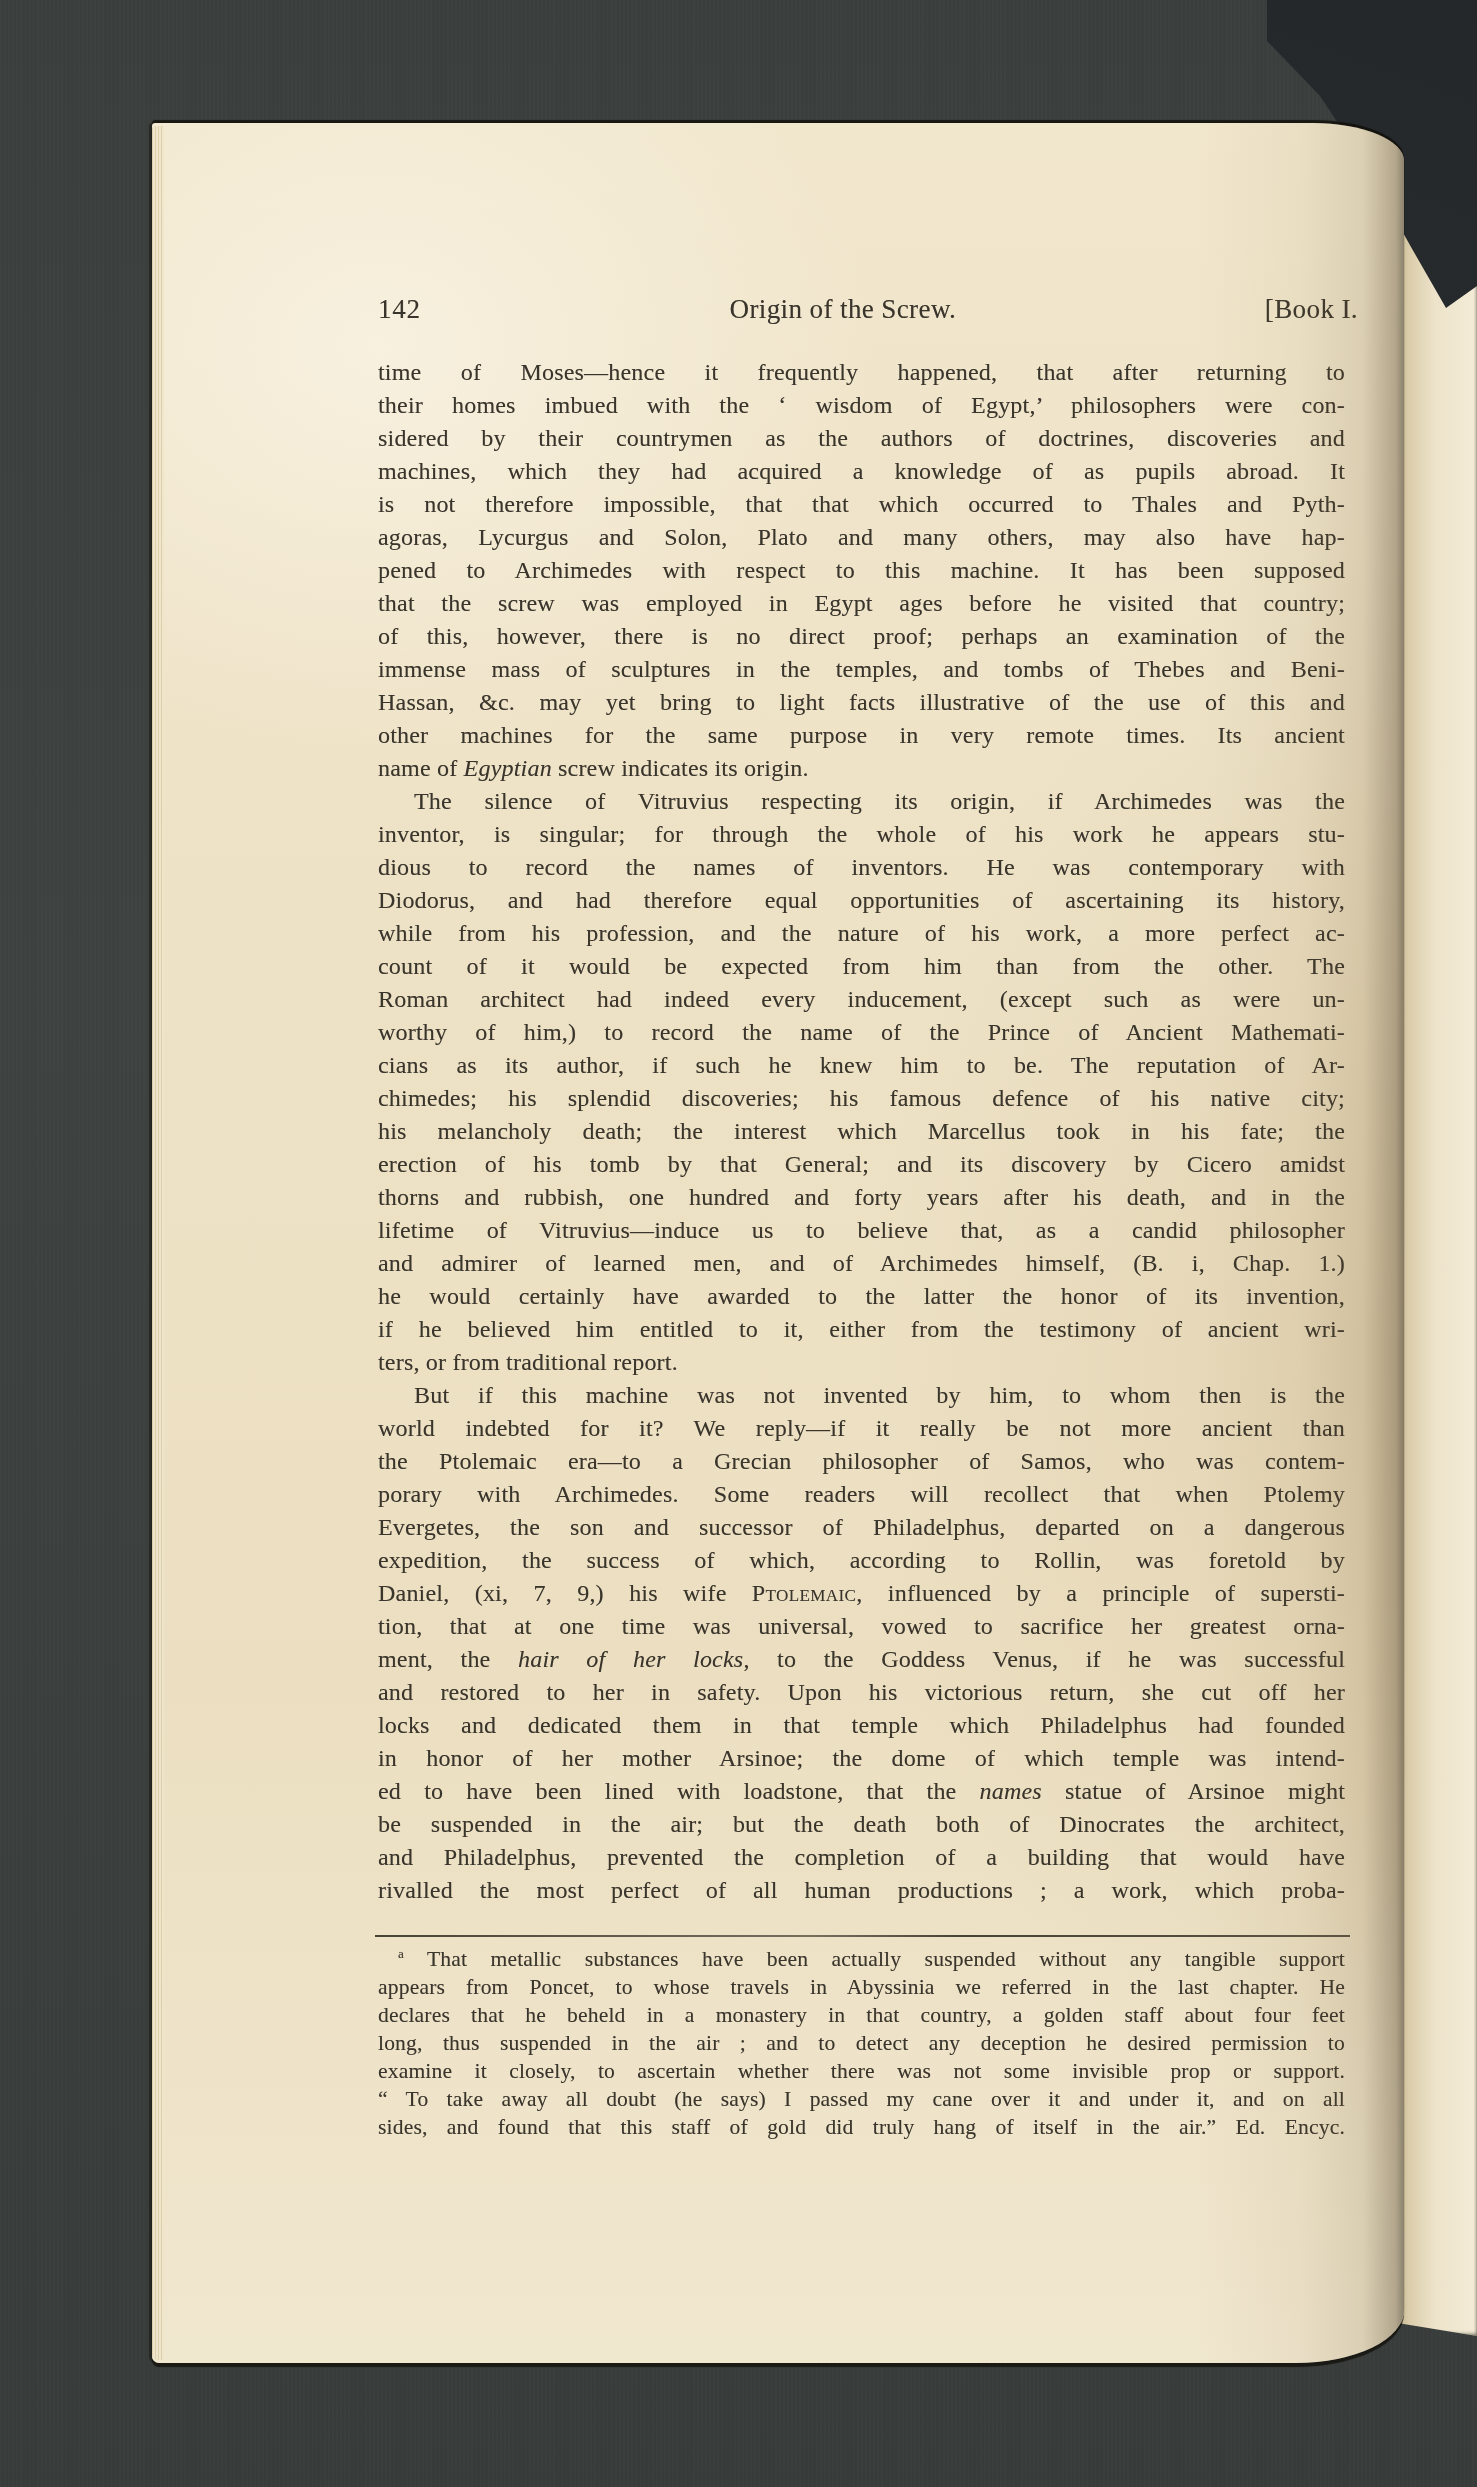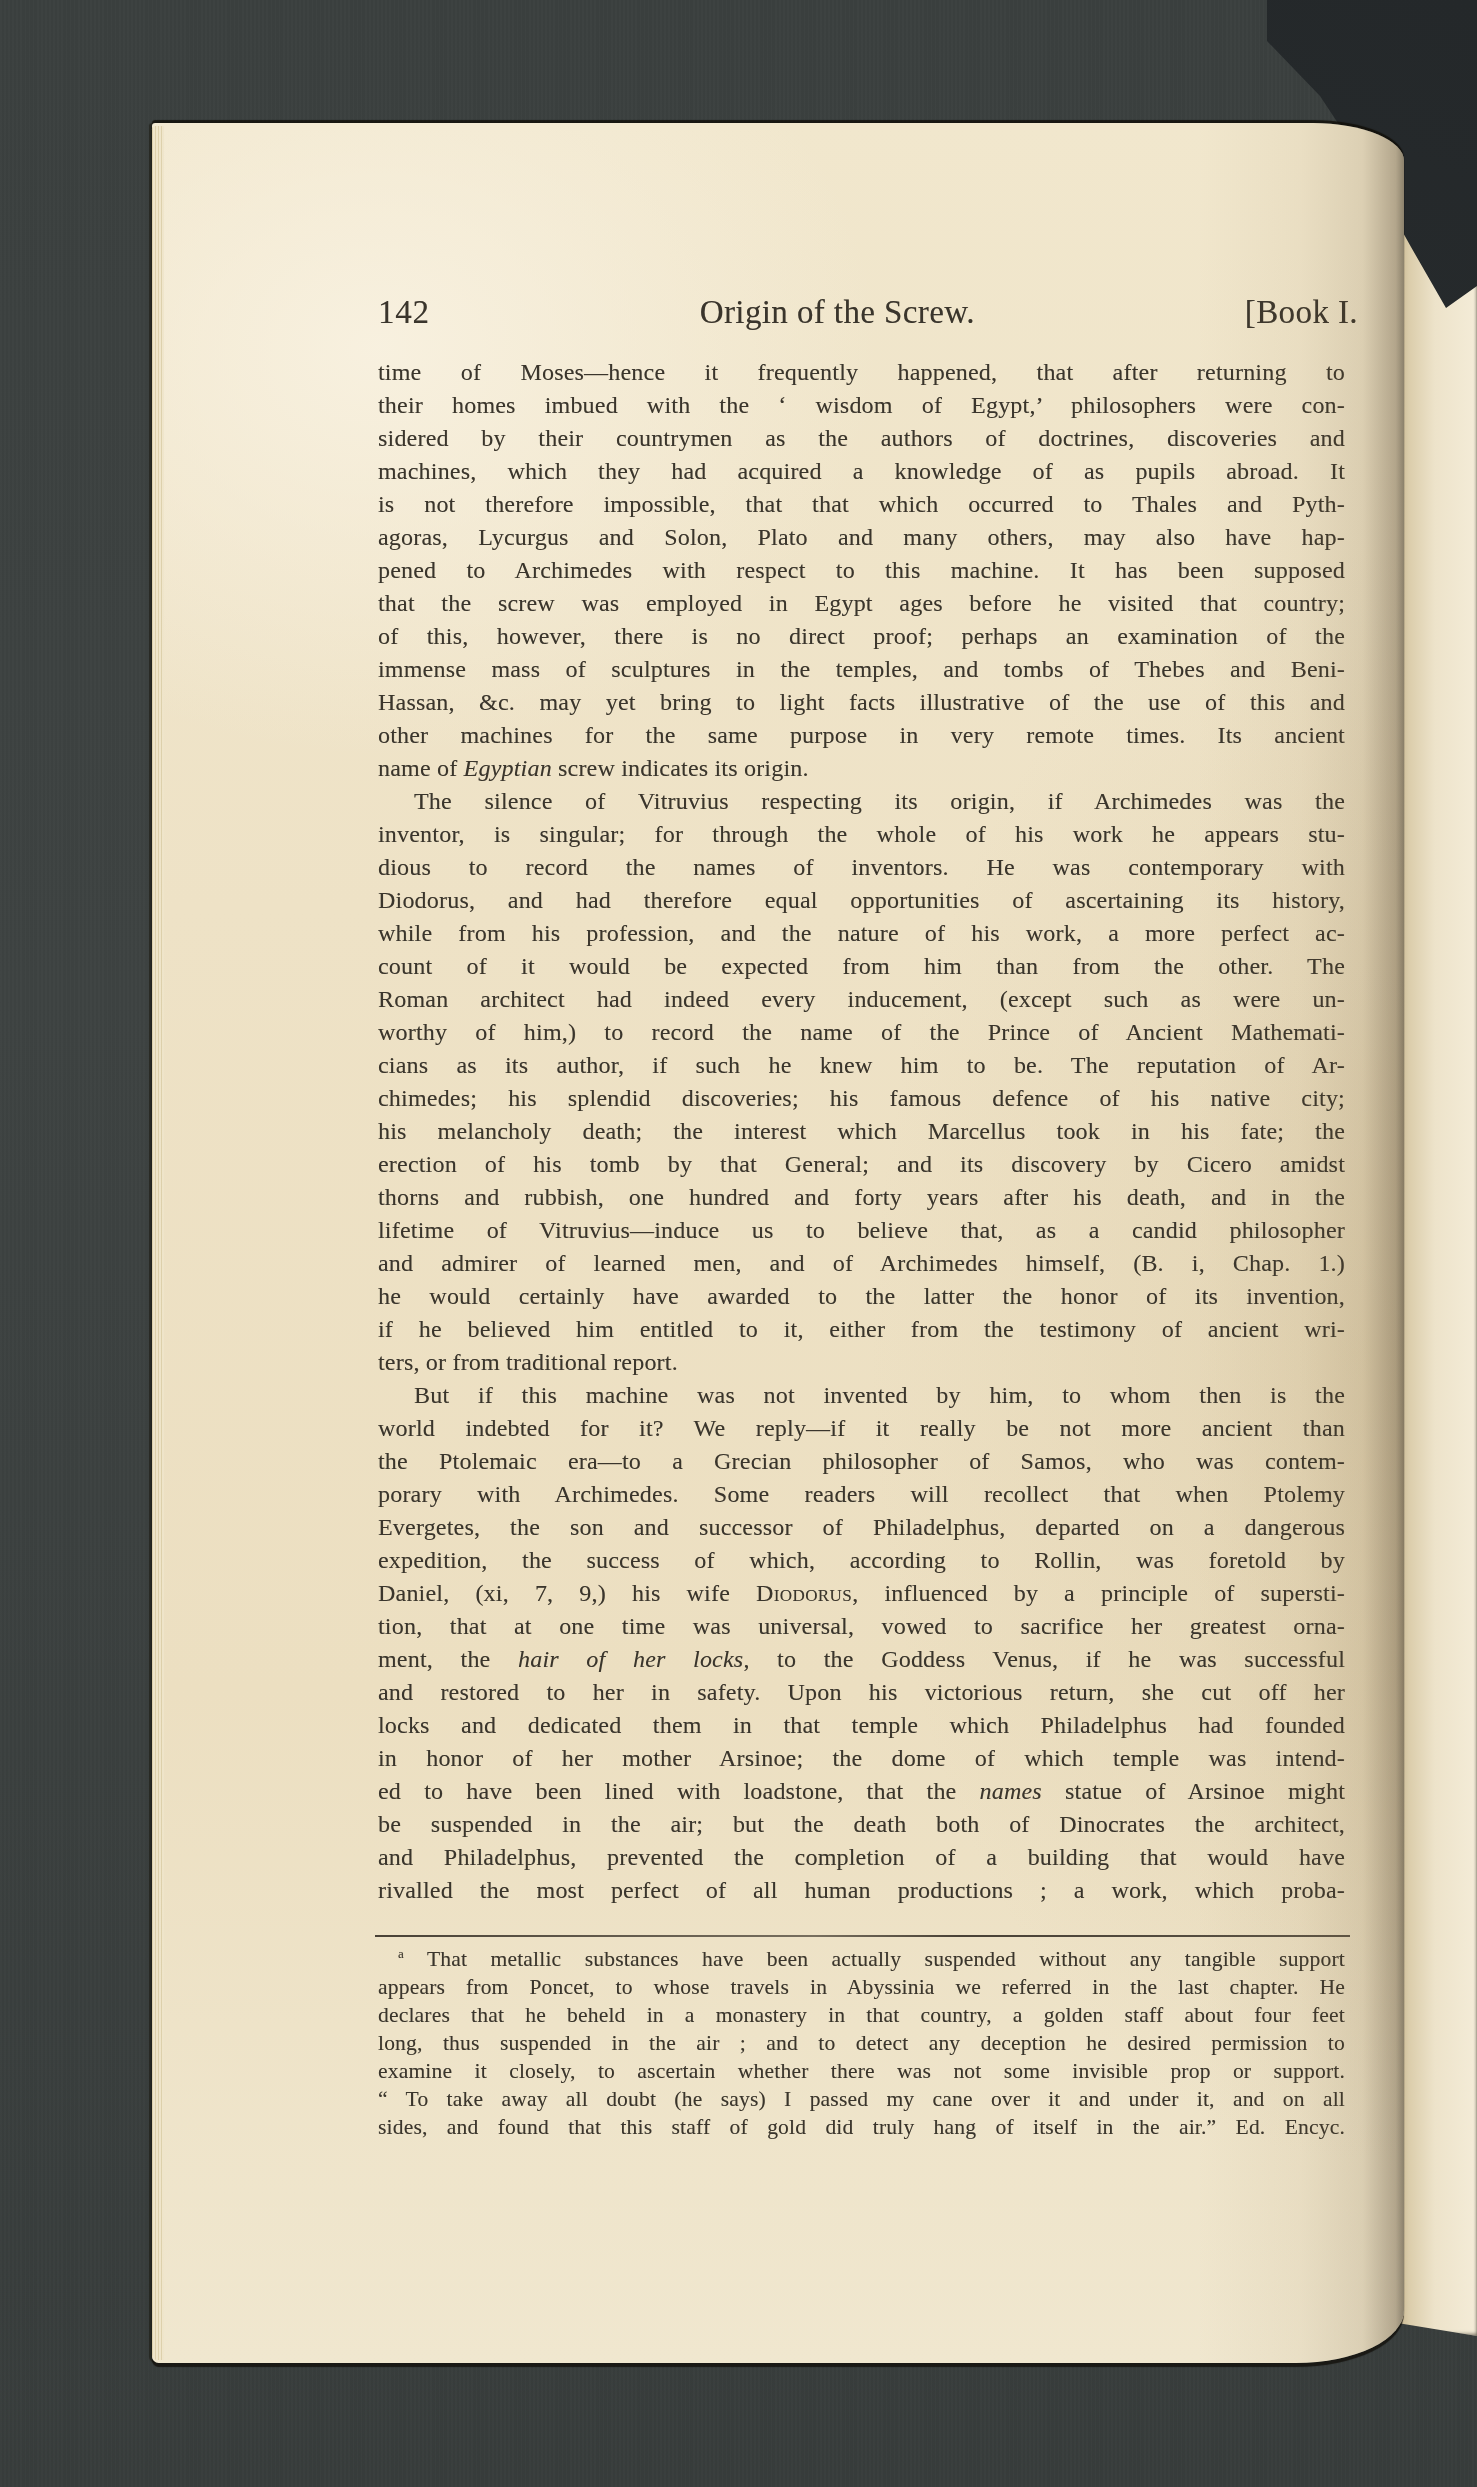--- a/index.html
+++ b/index.html
@@ -39,21 +39,21 @@
   .page::before{content:'';position:absolute;left:0;top:3.3px;bottom:3.3px;width:12.4px;
     background:repeating-linear-gradient(90deg,#dbcea8 0 1.2px,#efe5ca 1.2px 2.9px);
     opacity:.9;border-radius:3.3px 0 0 5px;}
   
   .page::after{content:'';position:absolute;top:0;right:0;bottom:0;width:207px;pointer-events:none;
     border-top-right-radius:91px 38px;border-bottom-right-radius:108px 53px;
     background:linear-gradient(90deg, rgba(140,112,66,0) 0%, rgba(140,112,66,0.07) 50%,
       rgba(110,86,46,0.16) 80%, rgba(70,52,26,0.36) 96%, rgba(40,30,14,0.5) 100%);}
 
   .header{position:absolute;top:171px;left:226px;width:980px;
-    display:flex;align-items:baseline;font-size:33px;color:var(--ink);
+    display:flex;align-items:baseline;font-size:27px;color:var(--ink);
     text-shadow:0.2px 0.2px 0.5px rgba(40,35,25,0.35);}
   .pageno{flex:0 0 auto;letter-spacing:0.8px;}
   .runtitle{flex:1 1 auto;text-align:center;letter-spacing:0.4px;}
   .booklabel{flex:0 0 auto;letter-spacing:0.4px;}
 
   .body-text{position:absolute;top:233px;left:226px;width:967px;
     font-size:24px;line-height:33px;color:var(--ink);letter-spacing:0.2px;
     text-shadow:0.2px 0.2px 0.5px rgba(40,35,25,0.3);}
   .line{text-align:justify;text-align-last:justify;text-justify:inter-word;}
   .line.last{text-align-last:left;}
@@ -118,21 +118,21 @@
         <div class="line">and admirer of learned men, and of Archimedes himself, (B. i, Chap. 1.)</div>
         <div class="line">he would certainly have awarded to the latter the honor of its invention,</div>
         <div class="line">if he believed him entitled to it, either from the testimony of ancient wri-</div>
         <div class="line last">ters, or from traditional report.</div>
         <div class="line indent">But if this machine was not invented by him, to whom then is the</div>
         <div class="line">world indebted for it?  We reply—if it really be not more ancient than</div>
         <div class="line">the Ptolemaic era—to a Grecian philosopher of Samos, who was contem-</div>
         <div class="line">porary with Archimedes.  Some readers will recollect that when Ptolemy</div>
         <div class="line">Evergetes, the son and successor of Philadelphus, departed on a dangerous</div>
         <div class="line">expedition, the success of which, according to Rollin, was foretold by</div>
-        <div class="line">Daniel, (xi, 7, 9,) his wife <span class="sc">Diodorus</span>, influenced by a principle of supersti-</div>
+        <div class="line">Daniel, (xi, 7, 9,) his wife <span class="sc">Ptolemaic</span>, influenced by a principle of supersti-</div>
         <div class="line">tion, that at one time was universal, vowed to sacrifice her greatest orna-</div>
         <div class="line">ment, the <i>hair of her locks</i>, to the Goddess Venus, if he was successful</div>
         <div class="line">and restored to her in safety.  Upon his victorious return, she cut off her</div>
         <div class="line">locks and dedicated them in that temple which Philadelphus had founded</div>
         <div class="line">in honor of her mother Arsinoe; the dome of which temple was intend-</div>
         <div class="line">ed to have been lined with loadstone, that the <i>names</i> statue of Arsinoe might</div>
         <div class="line">be suspended in the air; but the death both of Dinocrates the architect,</div>
         <div class="line">and Philadelphus, prevented the completion of a building that would have</div>
         <div class="line">rivalled the most perfect of all human productions ; a work, which proba-</div>
       </div>

